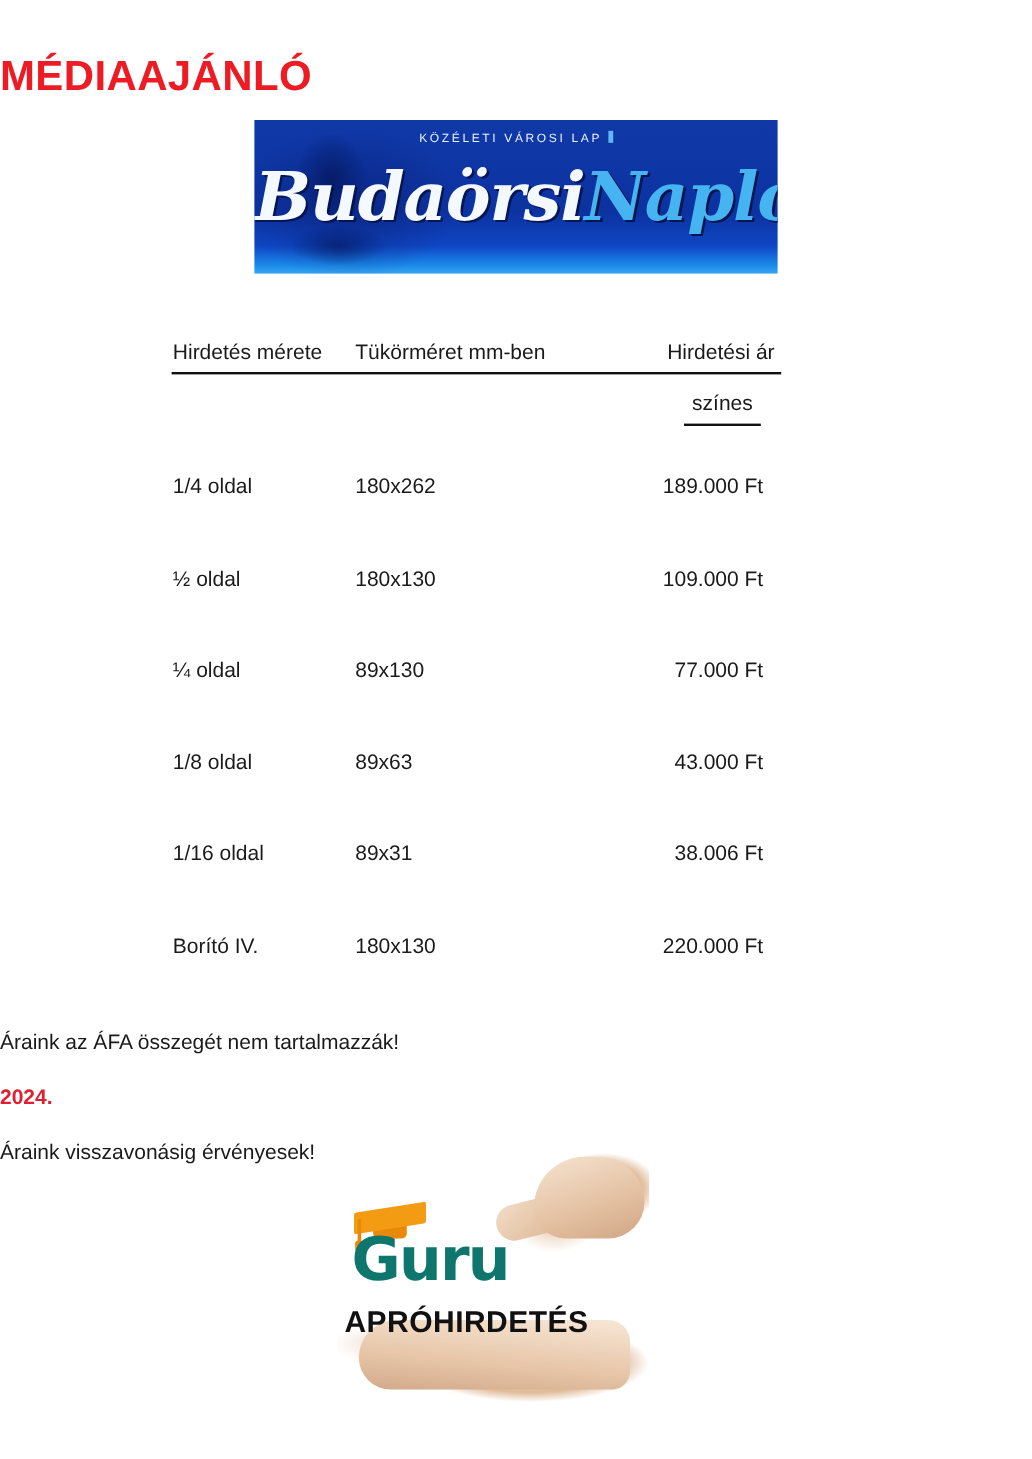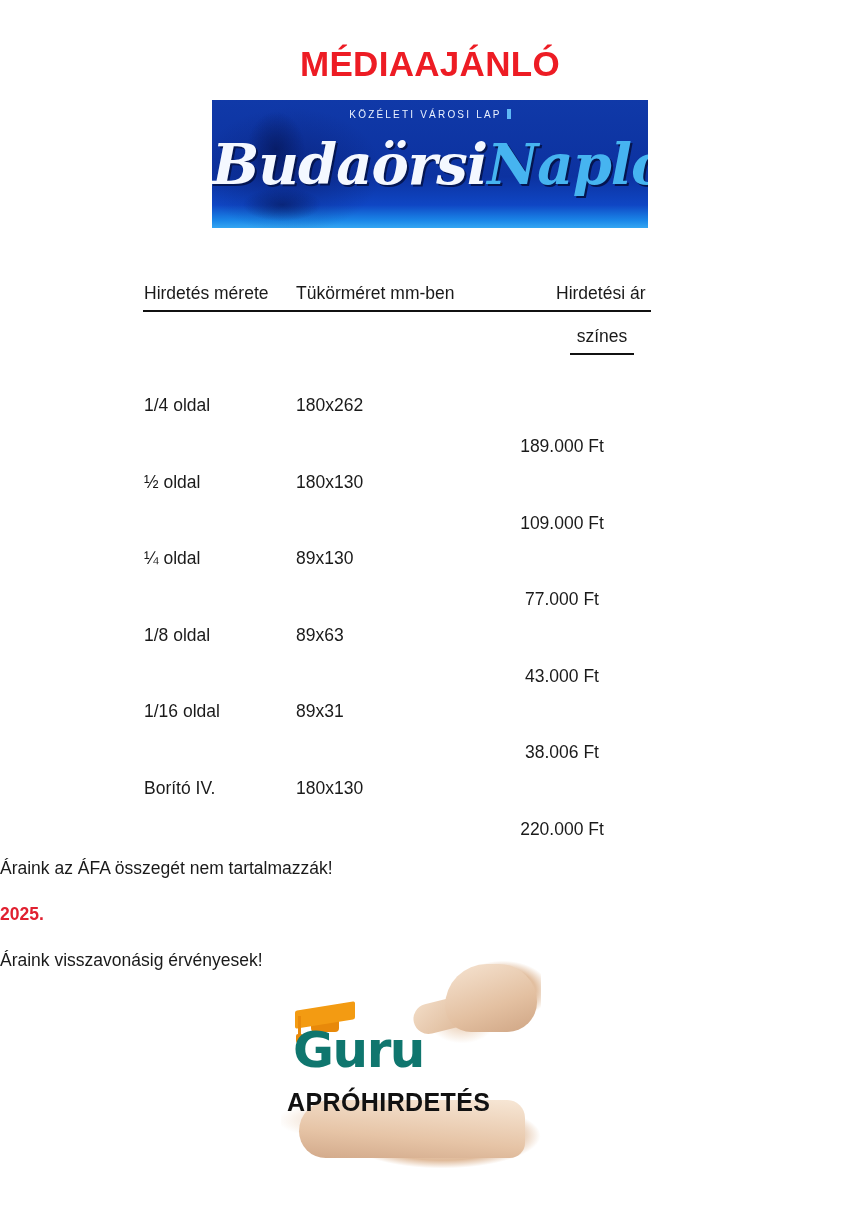--- a/index.html
+++ b/index.html
@@ -22,21 +22,20 @@
     height: 1216px;
     background: #ffffff;
   }
 
   
   .doc-title {
     position: absolute;
     top: 44px;
     left: 0;
     width: 860px;
-    text-align: center;
     font-size: 35px;
     font-weight: bold;
     letter-spacing: 0.3px;
     color: #ed1c24;
     font-family: "Liberation Sans", sans-serif;
   }
 
   
   .masthead {
     position: absolute;
@@ -162,21 +161,21 @@
   }
   .cell {
     position: absolute;
     font-size: 17.5px;
     color: #1a1a1a;
     white-space: nowrap;
     top: 0;
   }
   .cell-size   { left: 144px; }
   .cell-mirror { left: 296px; }
-  .cell-price  { left: 462px; width: 200px; text-align: center; margin-top: 41px; }
+  .cell-price  { left: 436px; width: 200px; text-align: right; }
 
   
   .notes {
     position: absolute;
     left: 0;
     top: 845px;
     width: 860px;
   }
   .note-line {
     font-size: 17.5px;
@@ -377,21 +376,21 @@
         <div class="cell cell-size">Borító IV.</div>
         <div class="cell cell-mirror">180x130</div>
         <div class="cell cell-price">220.000 Ft</div>
       </div>
 
     </div>
   </div>
 
   <div class="notes">
     <div class="note-line">Áraink az ÁFA összegét nem tartalmazzák!</div>
-    <div class="note-year">2025.</div>
+    <div class="note-year">2024.</div>
     <div class="note-line">Áraink visszavonásig érvényesek!</div>
   </div>
 
   <div class="guru-logo">
     <div class="hand-bottom"></div>
     <div class="hand-top"></div>
     <div class="cap">
       <div class="cap-base"></div>
       <div class="cap-board"></div>
       <div class="cap-tassel"></div>

